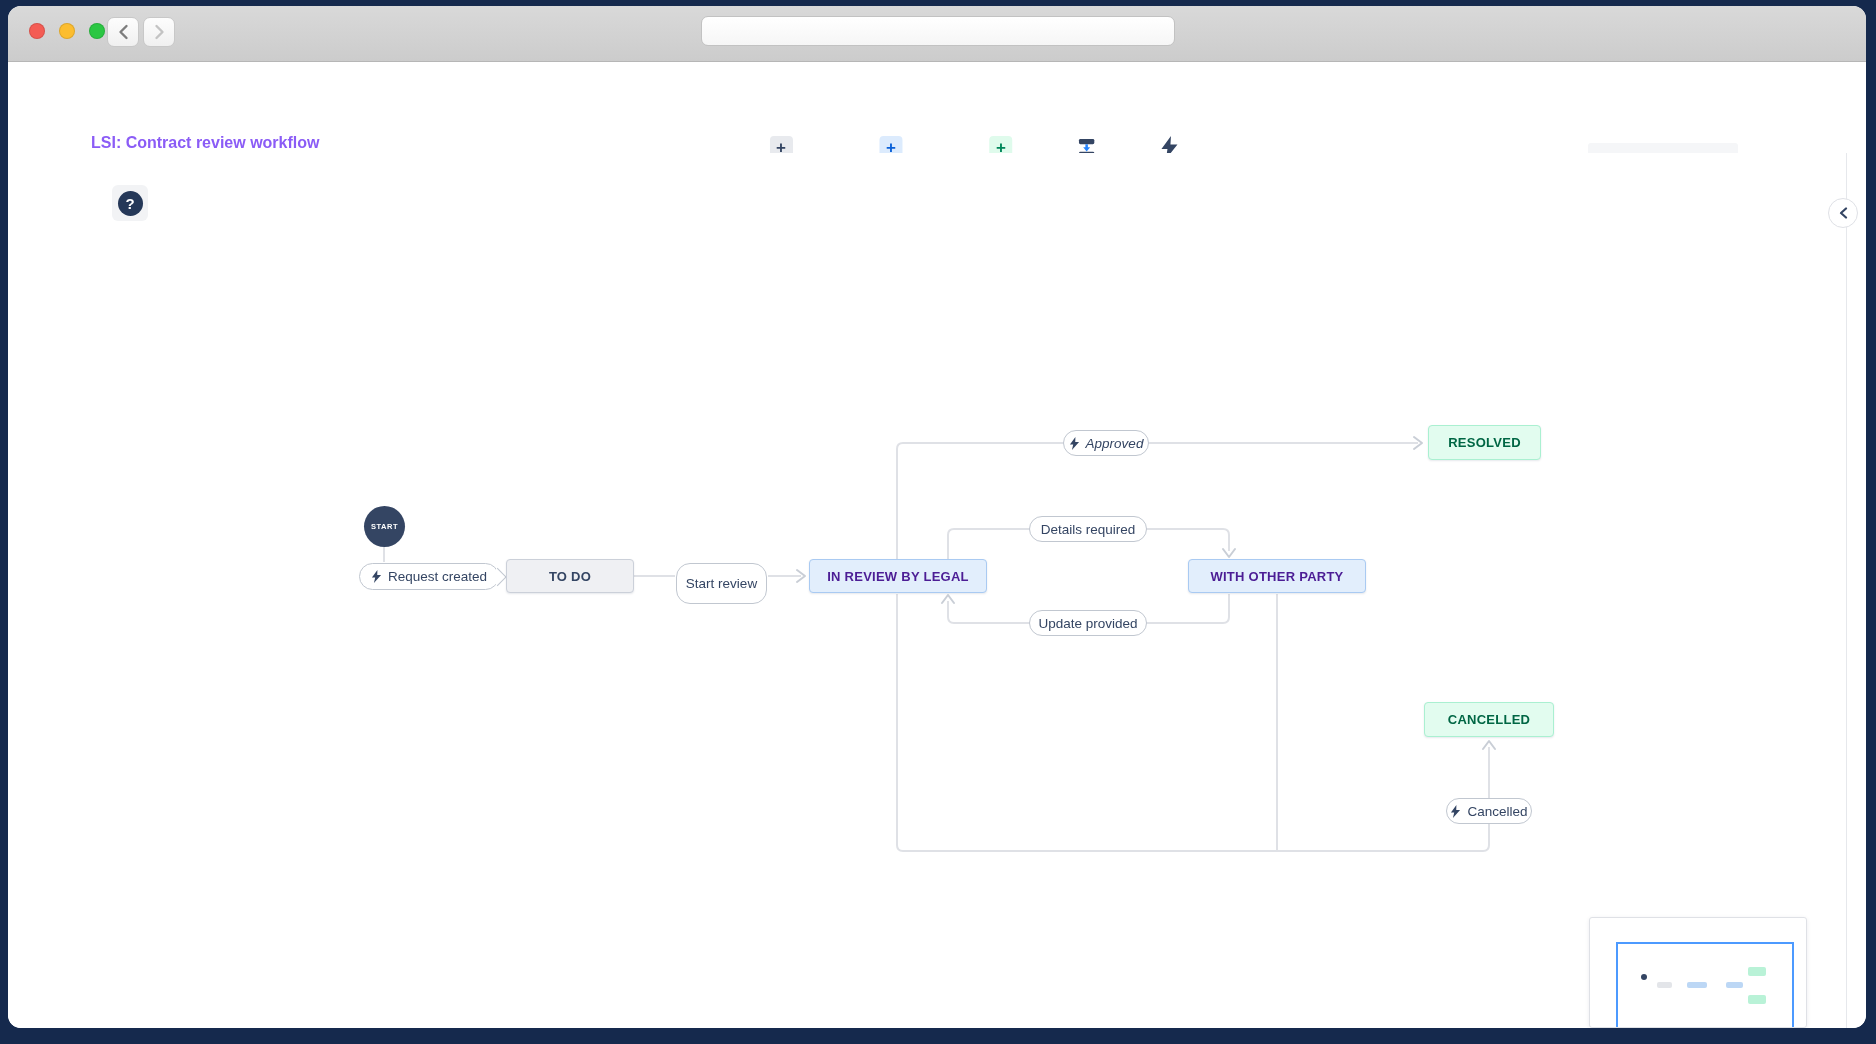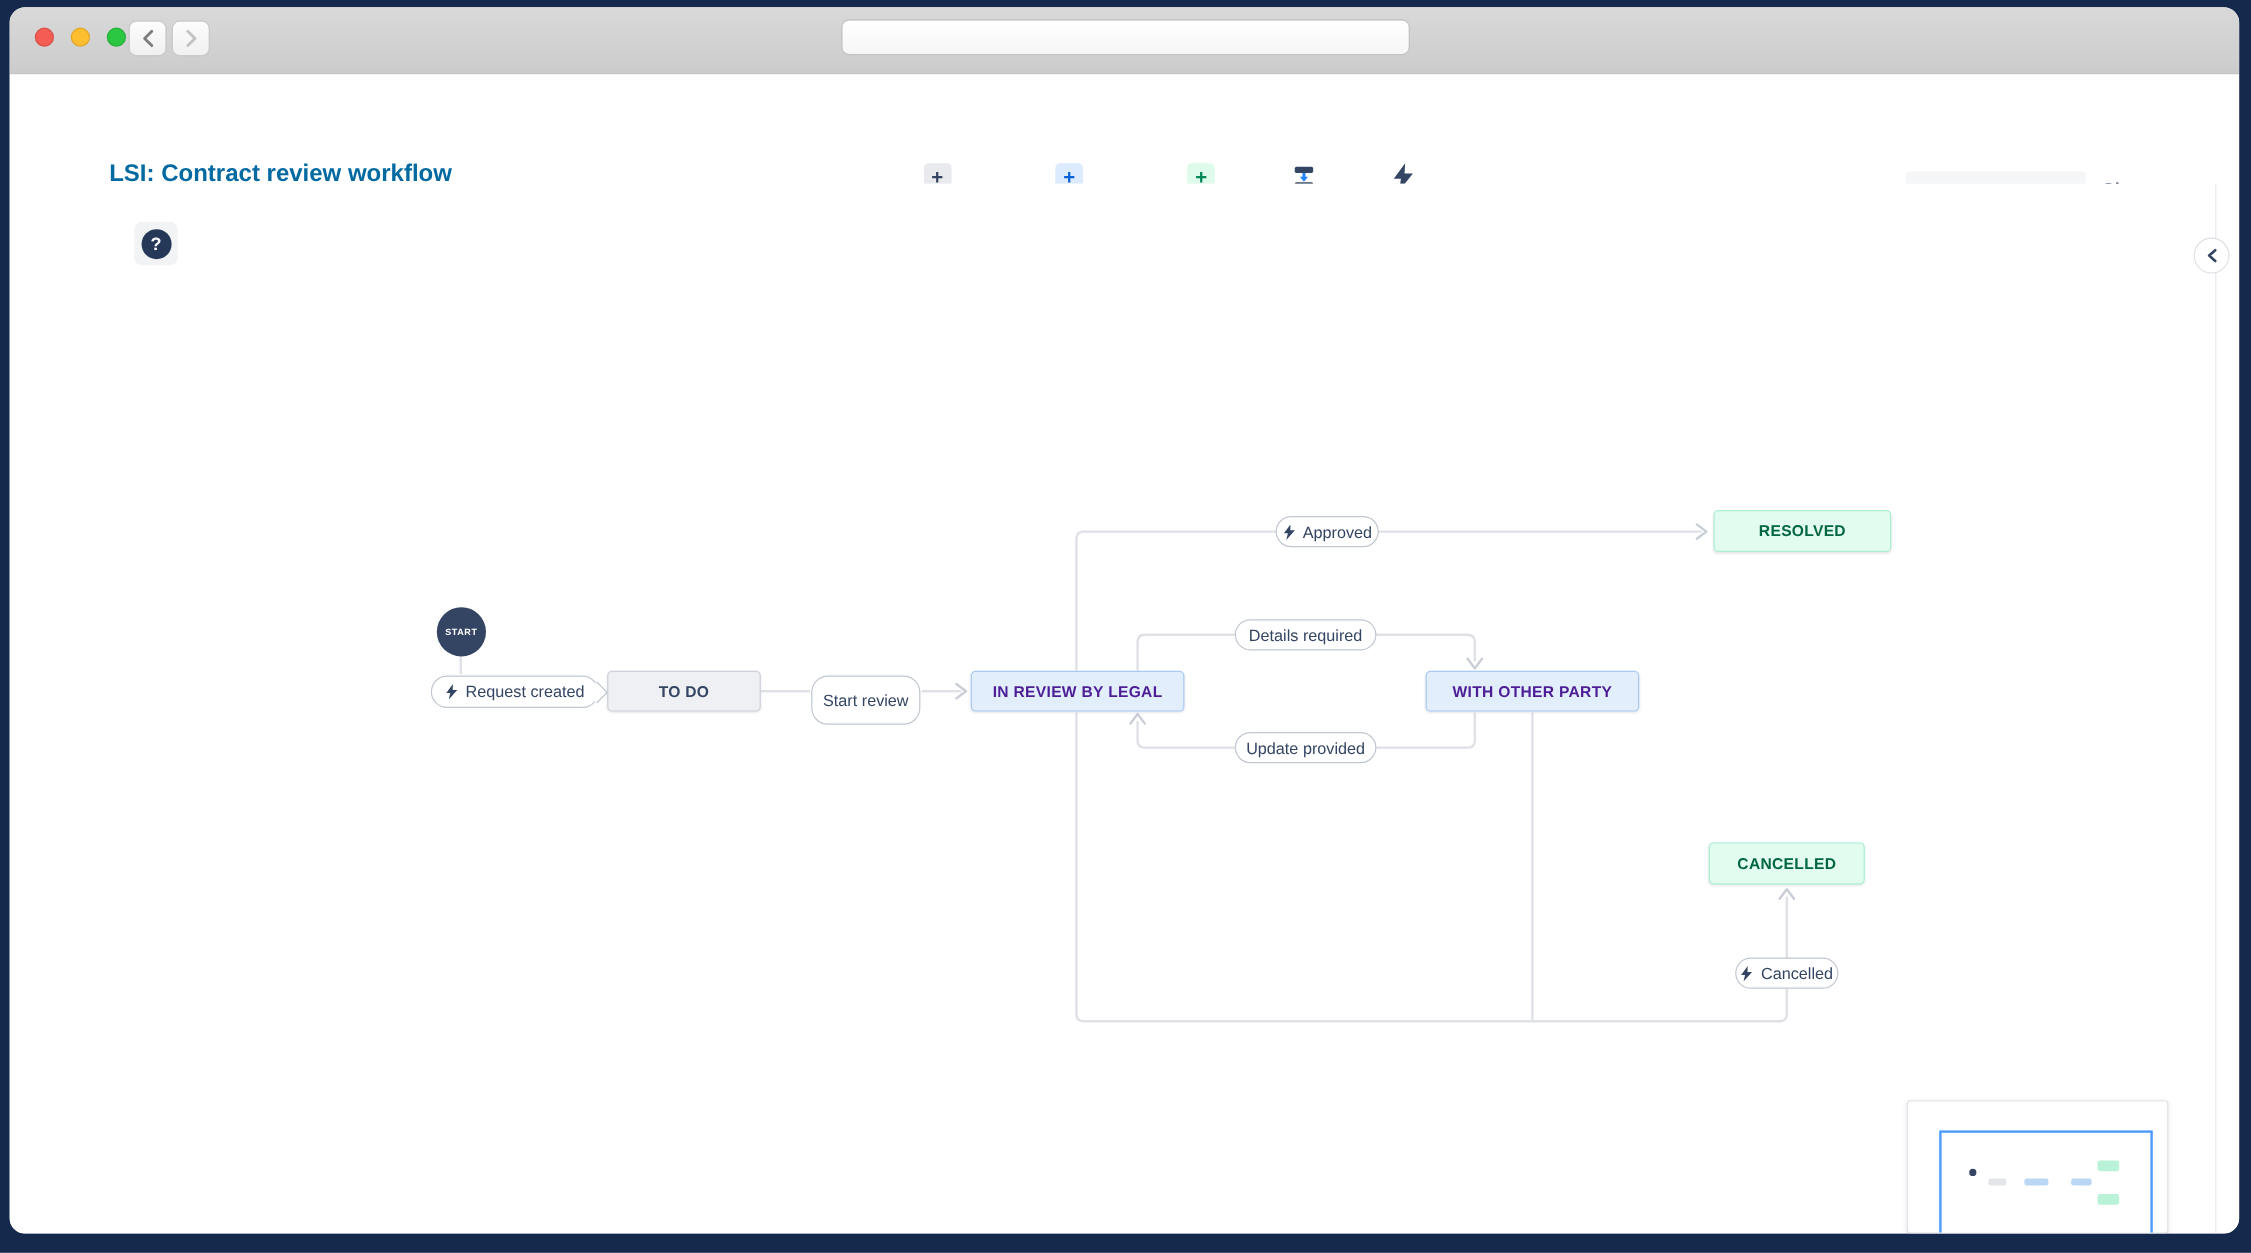--- a/index.html
+++ b/index.html
@@ -23,21 +23,21 @@
   .navbtn.back { left:99px; }
   .navbtn.fwd  { left:135px; }
   .addressbar { position:absolute; left:693px; top:10px; width:474px; height:30px;
                 background:linear-gradient(#ffffff,#f6f6f6); border-radius:7px;
                 border:1px solid #c2c2c2; }
 
   
   .header { position:absolute; left:0; top:56px; width:100%; height:91px; background:#fff; }
   .header-divider { position:absolute; left:70px; top:146px; width:1768px; height:1px; background:#e8eaee; }
   .close-x { position:absolute; left:23px; top:90px; width:28px; height:28px; background:none; border:none; cursor:pointer; }
-  .page-title { position:absolute; left:83px; top:72px; font-size:20px; font-weight:700; color:#0369a1; }
+  .page-title { position:absolute; left:83px; top:72px; font-size:16px; font-weight:700; color:#8b5cf6; }
   .badge { position:absolute; left:92px; top:97px; height:25px; padding:0 10px 0 8px;
            background:#f2f3f5; border-radius:4px; display:flex; align-items:center; gap:6px;
            font-size:13.5px; font-weight:600; color:#344563; }
 
   .tb-item { position:absolute; top:74px; transform:translateX(-50%);
              display:flex; flex-direction:column; align-items:center; gap:7px;
              background:none; border:none; cursor:pointer; }
   .tb-label { font-size:12.5px; font-weight:600; color:#344563; white-space:nowrap; }
   .sq { width:23px; height:23px; border-radius:4px; display:flex; align-items:center;
         justify-content:center; font-size:17px; font-weight:700; line-height:1; }
@@ -71,33 +71,33 @@
 
   .status { position:absolute; z-index:2; display:flex; align-items:center; justify-content:center;
             border-radius:4px; font-weight:700; font-size:13px; letter-spacing:.25px;
             box-shadow:0 1px 2px rgba(9,30,66,.10); cursor:pointer; }
   .status.todo { left:498px; top:406px; width:128px; height:34px;
                  background:#eff0f3; border:1px solid #cbd0d9; color:#344563; }
   .status.blue { background:#e2eefc; border:1px solid #a9caf2; color:#4c1d95; }
   .status.in-review { left:801px; top:406px; width:178px; height:34px; }
   .status.with-other-party { left:1180px; top:406px; width:178px; height:34px; }
   .status.green { background:#e2fcef; border:1px solid #aaf0d1; color:#006644; }
-  .status.resolved  { left:1420px; top:272px; width:148px; height:35px; }
+  .status.resolved  { left:1420px; top:272px; width:113px; height:35px; }
   .status.cancelled { left:1416px; top:549px; width:130px; height:35px; }
 
   .pill { position:absolute; z-index:2; display:flex; align-items:center; justify-content:center;
           gap:6px; background:#fff; border:1px solid #c1c7d0; border-radius:14px;
           font-size:13.5px; color:#344563; cursor:pointer; white-space:nowrap; }
   .pill .bolt { flex:0 0 auto; display:flex; }
   .pill.request-created { left:351px; top:410px; width:140px; height:27px; }
   .pill.request-created::after { content:""; position:absolute; right:-6px; top:50%;
         width:12px; height:12px; transform:translateY(-50%) rotate(45deg);
         background:#fff; border-top:1px solid #c1c7d0; border-right:1px solid #c1c7d0; }
   .pill.start-review     { left:668px;  top:410px; width:91px;  height:41px; }
-  .pill.approved         { left:1055px; top:277px; width:86px;  height:26px; }
+  .pill.approved         { left:1055px; top:277px; width:86px;  height:26px;font-style:italic; }
   .pill.details-required { left:1021px; top:363px; width:118px; height:26px; }
   .pill.details-provided { left:1021px; top:457px; width:118px; height:26px; }
   .pill.cancelled-pill   { left:1438px; top:645px; width:86px;  height:26px; }
 
   
   .right-divider { position:absolute; left:1838px; top:0; width:1px; height:875px; background:#e6e8ec; }
   .collapse-btn { position:absolute; left:1820px; top:45px; width:30px; height:30px; z-index:3;
                   border-radius:50%; background:#fff; border:1px solid #dfe1e6;
                   display:flex; align-items:center; justify-content:center; cursor:pointer; }
 

